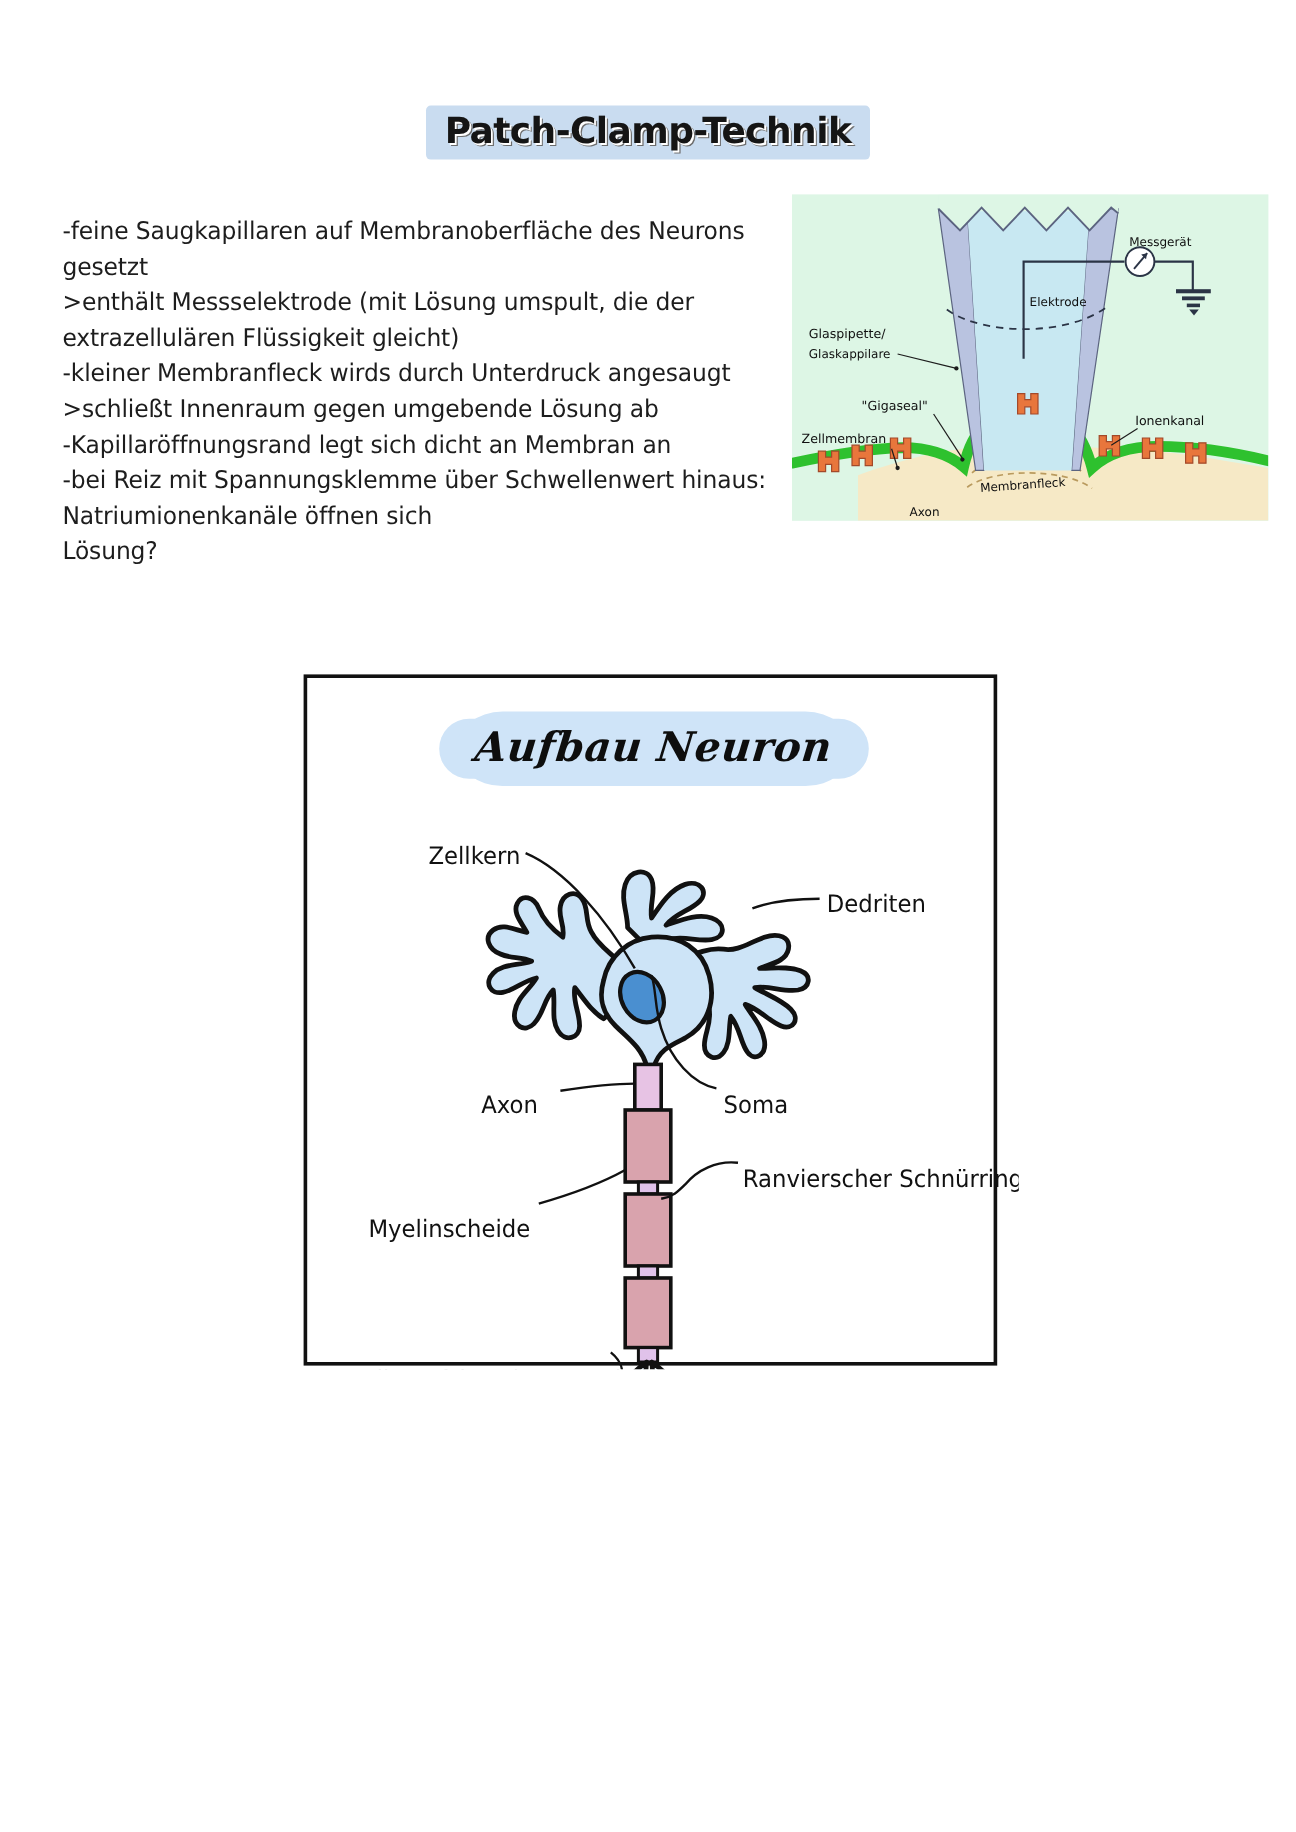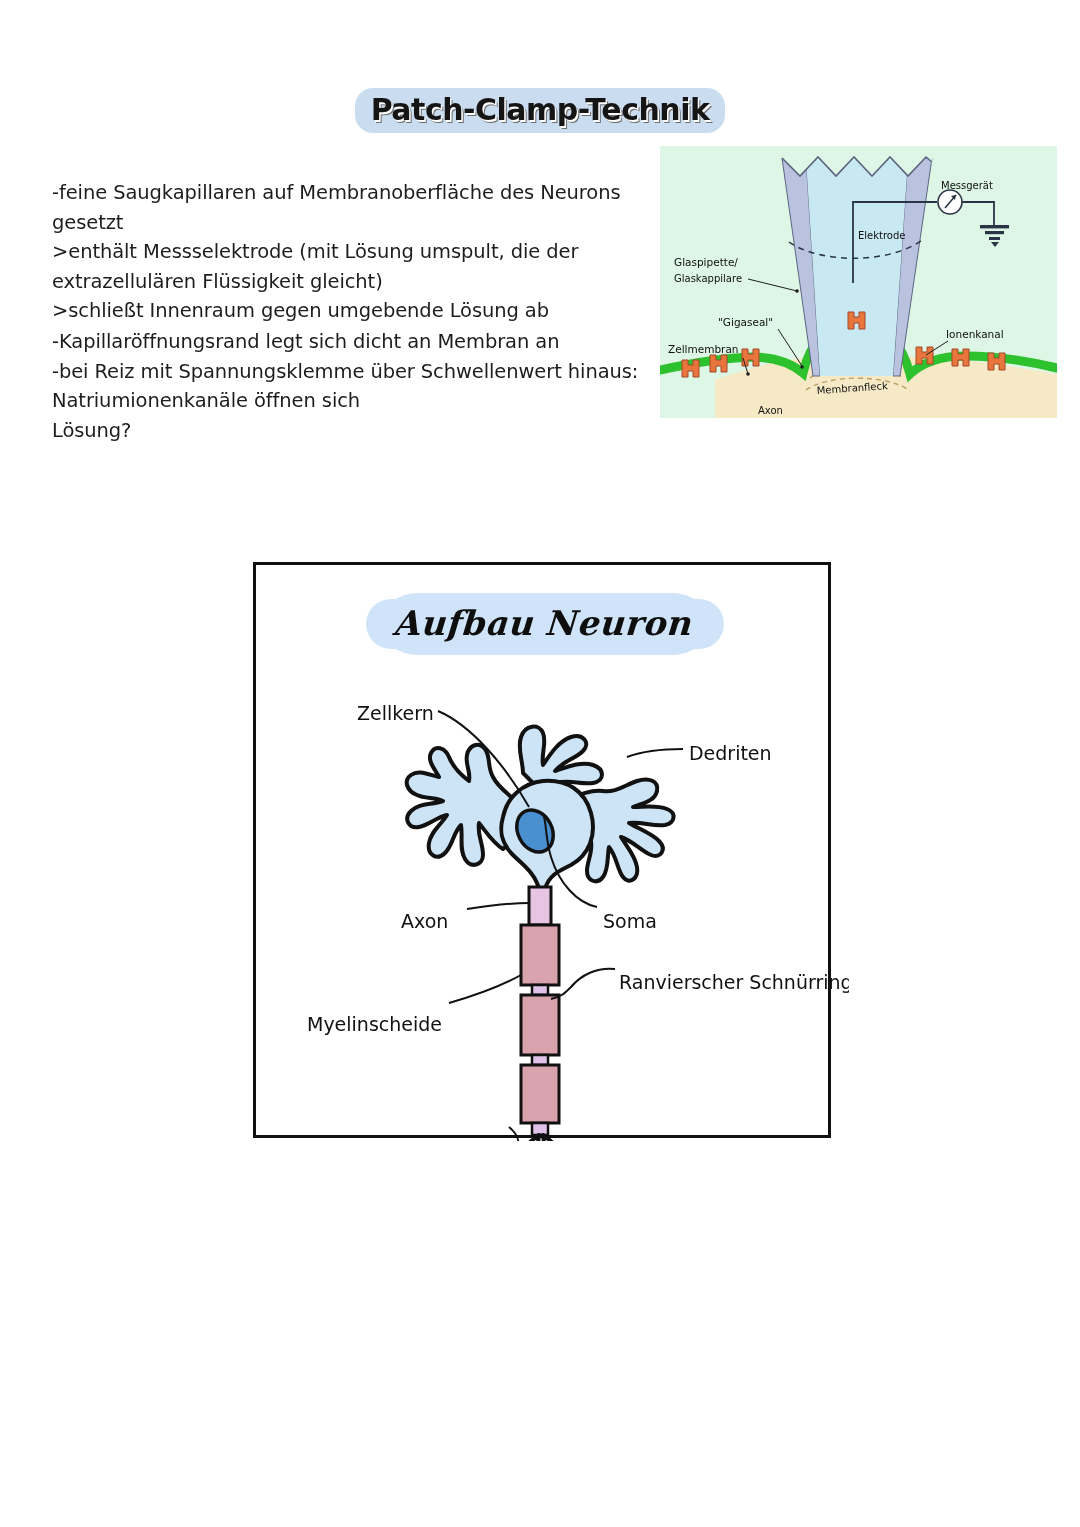--- a/index.html
+++ b/index.html
@@ -20,21 +20,21 @@
     position: absolute;
     left: 0;
     top: 88px;
     width: 1080px;
     text-align: center;
   }
   #page-title-highlight {
     display: inline-block;
     position: relative;
     padding: 4px 16px 6px 16px;
-    border-radius: 18px;
+    border-radius: 4px;
     background: #c9dcf0;
   }
   #page-title {
     position: relative;
     font-family: "DejaVu Sans", sans-serif;
     font-weight: bold;
     font-size: 30px;
     letter-spacing: -0.5px;
     color: #151515;
     text-shadow: 1.5px 1.5px 0 #ffffff, 2.5px 2.5px 0 #6d6d6d;
@@ -58,21 +58,21 @@
     transform-origin: top left;
   }
   #notes .note-line {
     white-space: normal;
   }
 
   
   #patch-figure {
     position: absolute;
     left: 660px;
-    top: 146px;
+    top: 162px;
     width: 397px;
     height: 272px;
     background: #ddf6e5;
     overflow: hidden;
   }
   #patch-figure svg { display: block; }
   .pc-label {
     font-family: "DejaVu Sans", sans-serif;
     font-size: 10.5px;
     fill: #101010;
@@ -156,20 +156,21 @@
 
 <div id="page-title-wrap">
   <span id="page-title-highlight">
     <span id="page-title">Patch-Clamp-Technik</span>
   </span>
 </div>
 
 <div id="notes">
   <div class="note-line">-feine Saugkapillaren auf Membranoberfläche des Neurons gesetzt</div>
   <div class="note-line">&gt;enthält Messselektrode (mit Lösung umspult, die der extrazellulären Flüssigkeit gleicht)</div>
+  <div class="note-line">-kleiner Membranfleck wirds durch Unterdruck angesaugt</div>
   <div class="note-line">&gt;schließt Innenraum gegen umgebende Lösung ab</div>
   <div class="note-line">-Kapillaröffnungsrand legt sich dicht an Membran an</div>
   <div class="note-line">-bei Reiz mit Spannungsklemme über Schwellenwert hinaus: Natriumionenkanäle öffnen sich</div>
   <div class="note-line">Lösung?</div>
 </div>
 
 <div id="patch-figure">
   <svg width="397" height="272" viewBox="0 0 397 272" xmlns="http://www.w3.org/2000/svg">
 
     <path d="M55 234 L55 272 L397 272 L397 228 C360 222 330 216 300 214 C260 211 230 210 198 209 C165 209 130 212 100 220 C85 224 68 229 55 234 Z" fill="#f6e9c6" stroke="none"></path>

